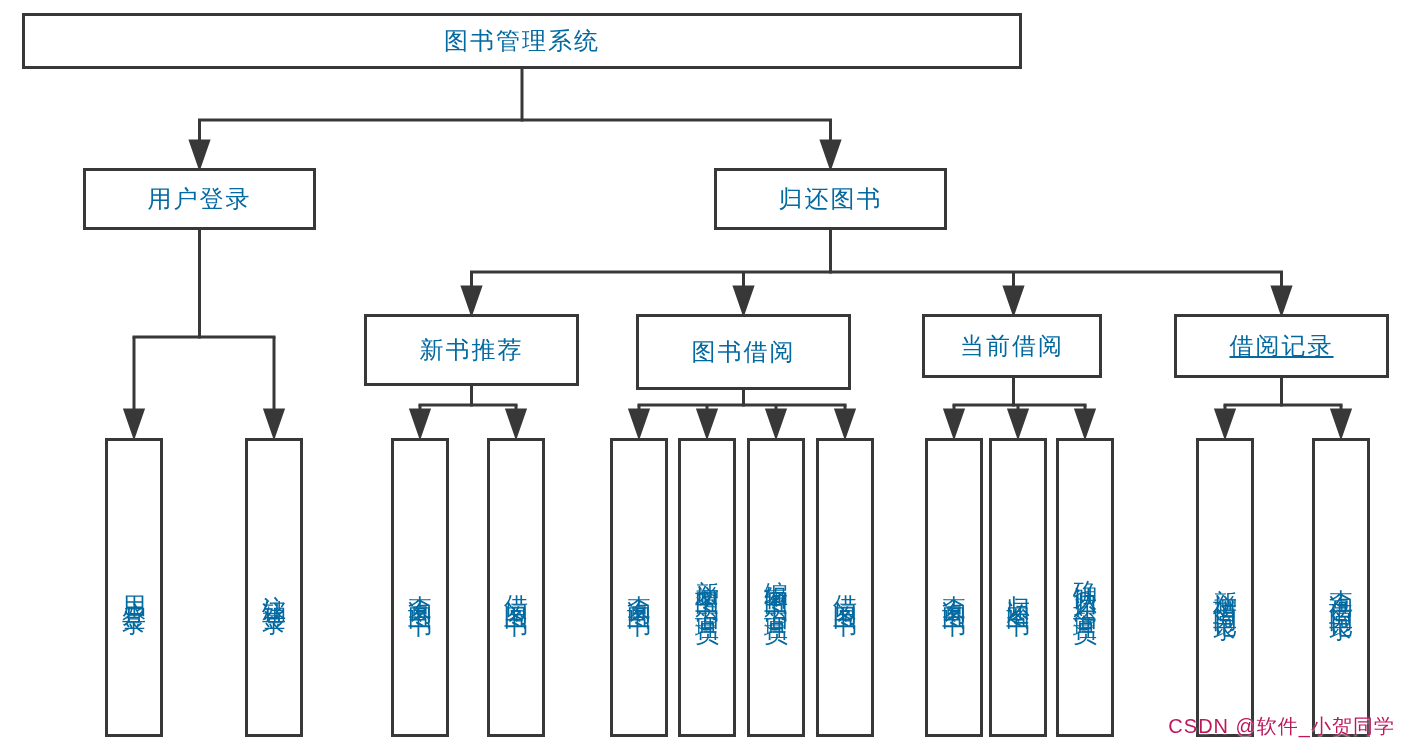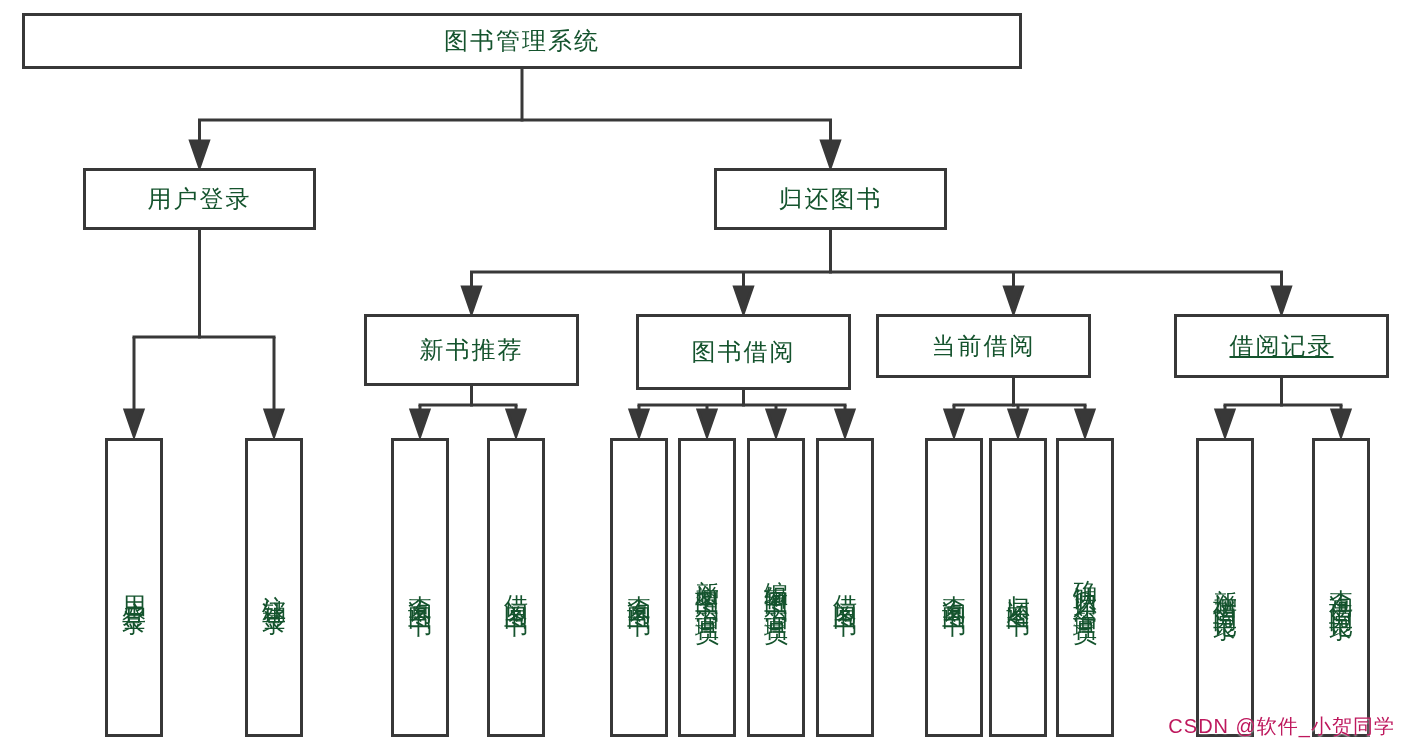--- a/index.html
+++ b/index.html
@@ -13,41 +13,41 @@
   }
   #connectors { position: absolute; left: 0; top: 0; z-index: 1; }
   .box {
     position: absolute;
     box-sizing: border-box;
     background: #ffffff;
     border: 3px solid #383838;
     display: flex;
     align-items: center;
     justify-content: center;
-    color: #14532d;
+    color: #0369a1;
     z-index: 2;
   }
   .h-label { font-size: 24px; letter-spacing: 2px; white-space: nowrap; }
   .leaf .v-label {
     writing-mode: vertical-rl;
     text-orientation: mixed;
     font-size: 24px;
     letter-spacing: 6px;
     line-height: 1;
     white-space: nowrap;
   }
   
   #root-box        { left: 22px;  top: 13px;  width: 1000px; height: 56px; }
   
   #n-user-login    { left: 83px;  top: 168px; width: 233px; height: 62px; }
   #n-book-mgmt     { left: 714px; top: 168px; width: 233px; height: 62px; }
   
   #n-new-books     { left: 364px;  top: 314px; width: 215px; height: 72px; }
   #n-book-borrow   { left: 636px;  top: 314px; width: 215px; height: 76px; text-align: center; }
-  #n-current-borrow{ left: 876px;  top: 314px; width: 215px; height: 64px; }
+  #n-current-borrow{ left: 922px;  top: 314px; width: 180px; height: 64px; }
   #n-borrow-records{ left: 1174px; top: 314px; width: 215px; height: 64px; text-decoration: underline; }
   
   .leaf { top: 438px; width: 58px; height: 299px; }
   #l-user-login { left: 105px; }
   #l-logout     { left: 245px; }
   #l-nb-query   { left: 391px; }
   #l-nb-borrow  { left: 487px; }
   #l-bb-query   { left: 610px; }
   #l-bb-add     { left: 678px; }
   #l-bb-edit    { left: 747px; }

